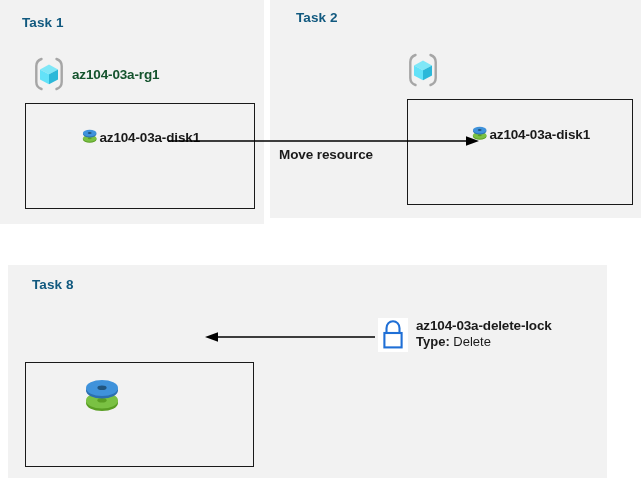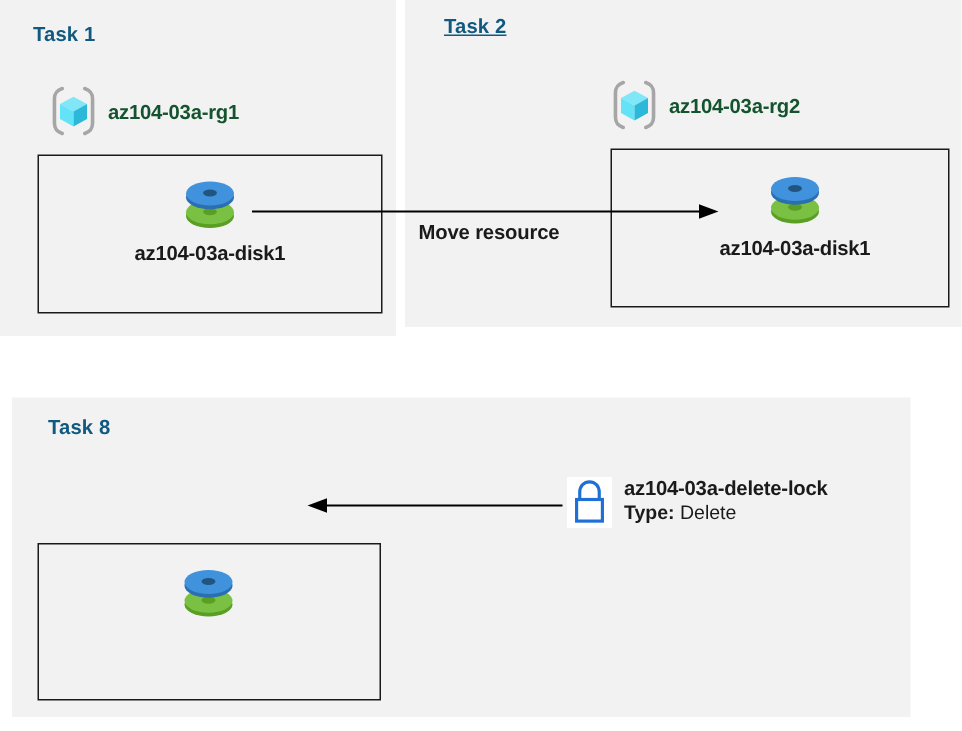--- a/index.html
+++ b/index.html
@@ -32,21 +32,21 @@
 
   .panel-title {
     position: absolute;
     font-size: 13.5px;
     font-weight: bold;
     color: #11597f;
     letter-spacing: 0.1px;
     white-space: nowrap;
   }
   #title-task1 { left: 22px;  top: 15px; }
-  #title-task2 { left: 296px; top: 10px; text-decoration: underline; }
+  #title-task2 { left: 296px; top: 10px; }
   #title-task3 { left: 32px;  top: 277px; }
 
   
   .inner-box {
     position: absolute;
     border: 1.3px solid #1a1a1a;
     background: transparent;
     box-sizing: border-box;
   }
   #box-task1 { left: 25px;  top: 103px; width: 230px; height: 106px; }
@@ -72,21 +72,21 @@
     font-weight: bold;
     color: #14532d;
     letter-spacing: -0.15px;
   }
 
   
   .disk-node {
     position: absolute;
     width: 120px;
     display: flex;
-    flex-direction: column;
+    flex-direction: row;
     align-items: center;
   }
   #disk-node-1 { left: 80px;  top: 113px; }
   #disk-node-2 { left: 470px; top: 110px; }
   #disk-node-3 { left: 79px;  top: 372px; }
 
   .disk-icon { width: 46px; height: 46px; display: block; }
   .disk-label {
     margin-top: 2px;
     font-size: 13.5px;
@@ -177,21 +177,20 @@
   <div class="inner-box" id="box-task2"></div>
 
   <div class="rg-node" id="rg-node-2">
     <svg class="rg-icon" viewBox="0 0 32 34">
       <path d="M8.5 2 C4.5 3.4 3.3 5.4 3.3 9 L3.3 25 C3.3 28.6 4.5 30.6 8.5 32" fill="none" stroke="#a6a6a6" stroke-width="2.4" stroke-linecap="round"></path>
       <path d="M23.5 2 C27.5 3.4 28.7 5.4 28.7 9 L28.7 25 C28.7 28.6 27.5 30.6 23.5 32" fill="none" stroke="#a6a6a6" stroke-width="2.4" stroke-linecap="round"></path>
       <polygon points="16,7.5 25,12.4 16,17.3 7,12.4" fill="#7fe7f7"></polygon>
       <polygon points="7,12.4 16,17.3 16,27.3 7,22.4" fill="#63e2f8"></polygon>
       <polygon points="25,12.4 25,22.4 16,27.3 16,17.3" fill="#2cb8d9"></polygon>
     </svg>
-    <span class="node-label">az104-03a-rg2</span>
   </div>
 
   <div class="disk-node" id="disk-node-2">
     <svg class="disk-icon" viewBox="0 0 46 46">
       <ellipse cx="23" cy="31" rx="16" ry="8" fill="#5a9e24"></ellipse>
       <ellipse cx="23" cy="28.5" rx="16" ry="8" fill="#7ac143"></ellipse>
       <ellipse cx="23" cy="28.2" rx="4.6" ry="2.3" fill="#5a9e24"></ellipse>
       <ellipse cx="23" cy="18.5" rx="16" ry="8" fill="#2b6fb0"></ellipse>
       <ellipse cx="23" cy="16" rx="16" ry="8" fill="#3f92db"></ellipse>
       <ellipse cx="23" cy="15.7" rx="4.6" ry="2.3" fill="#21557f"></ellipse>

